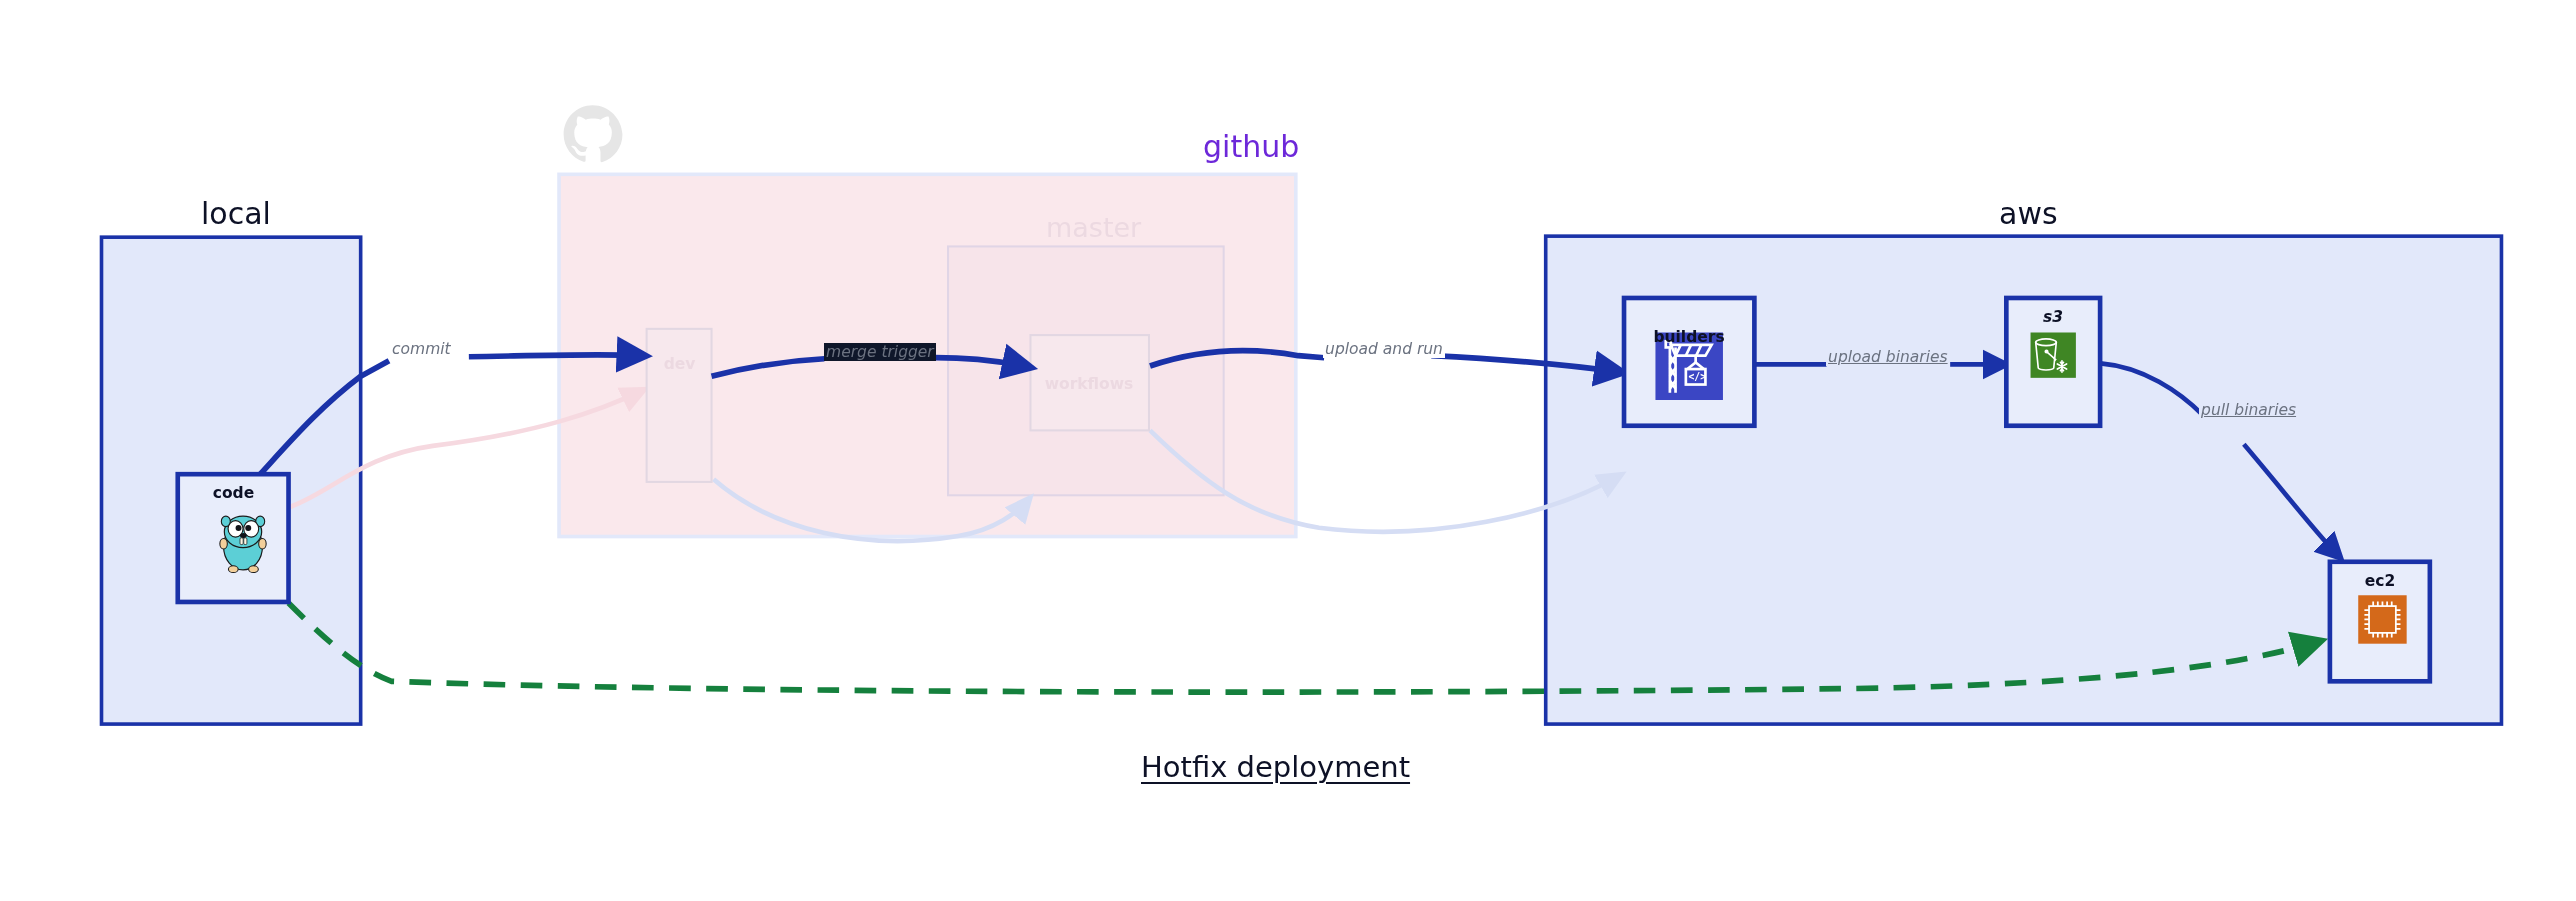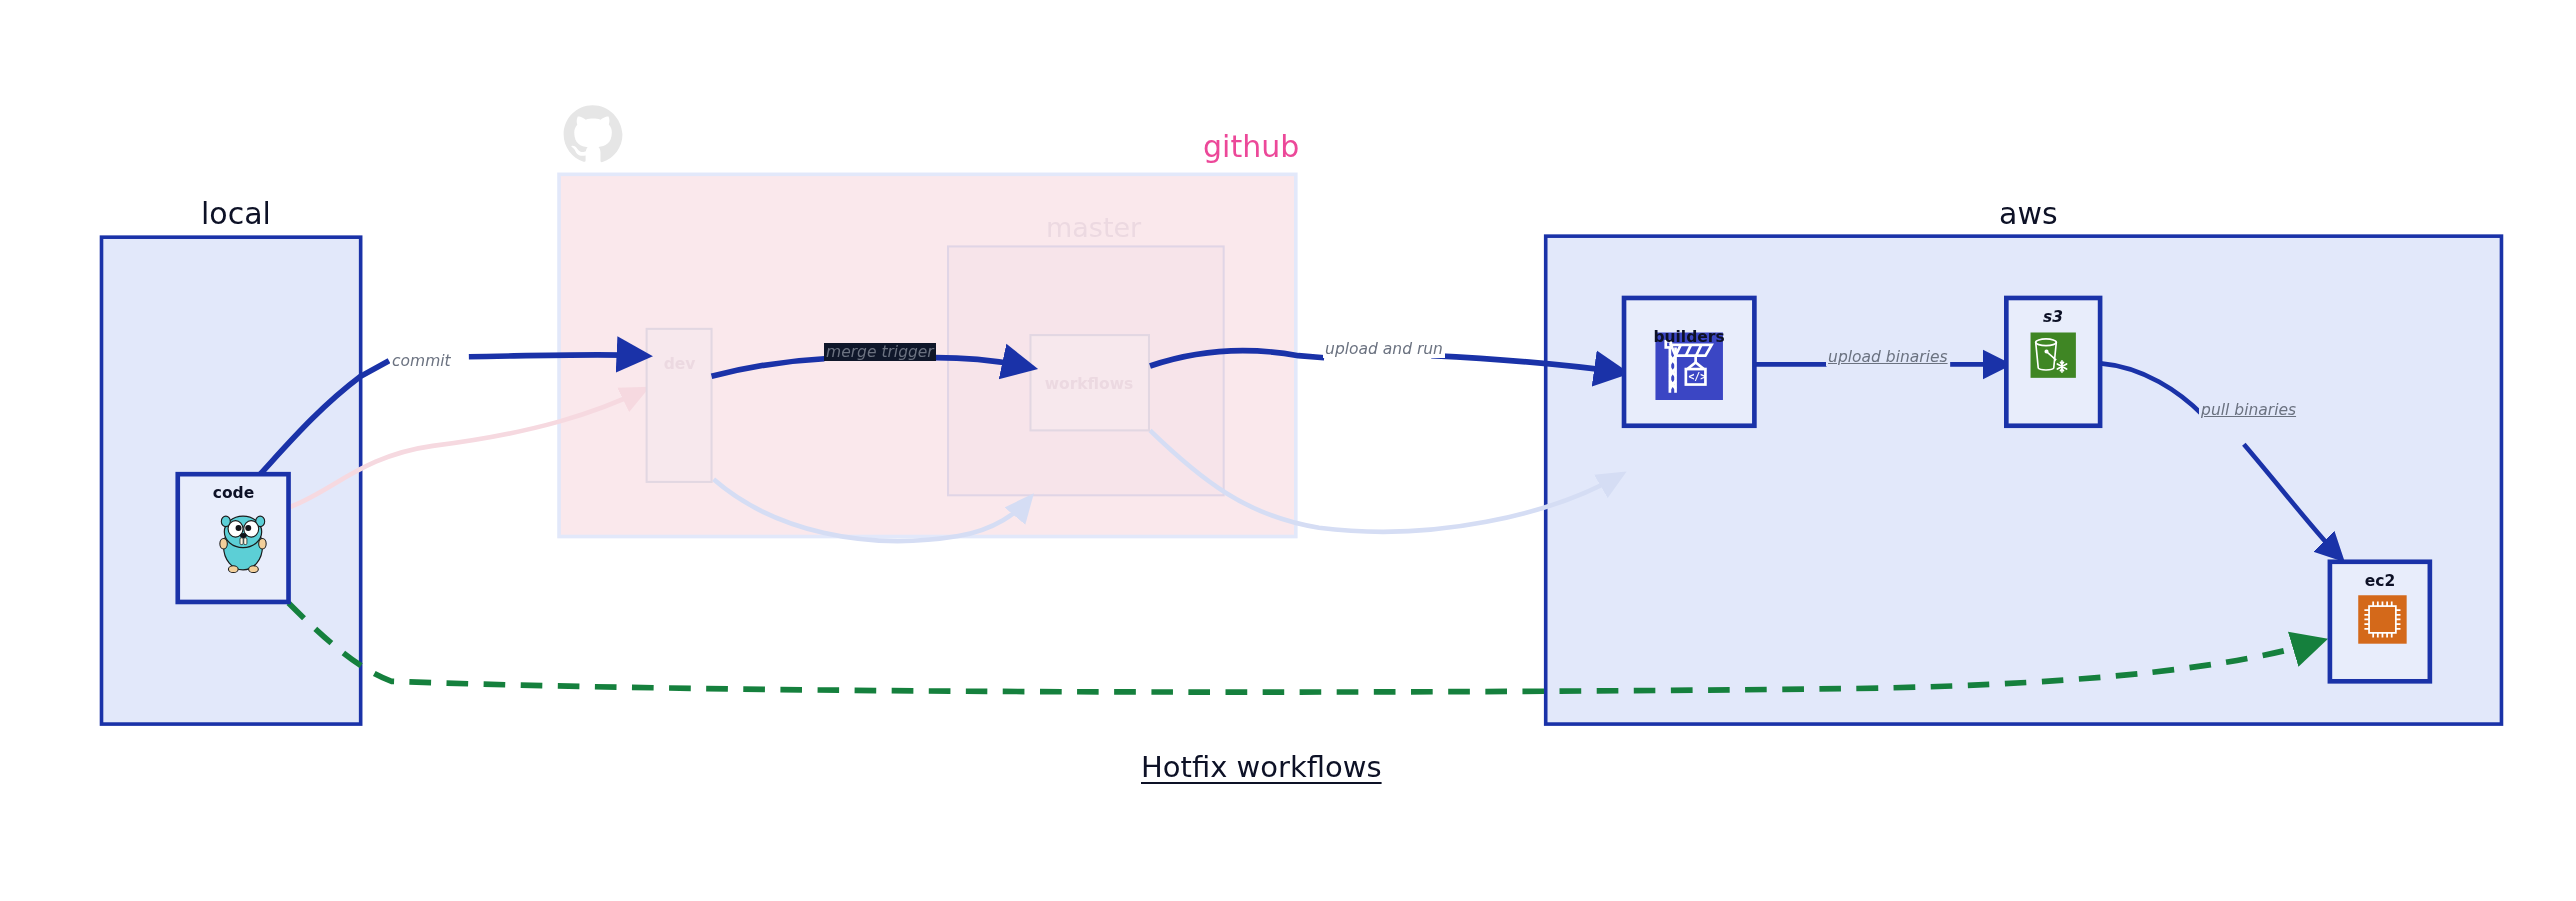--- a/index.html
+++ b/index.html
@@ -1,21 +1,21 @@
 <!DOCTYPE html>
 <html style="font-size:8.2px"><head>
 <meta charset="utf-8">
 <style>
   html,body{margin:0;padding:0;background:#ffffff;}
   body{width:2604px;height:902px;position:relative;overflow:hidden;
        font-family:"DejaVu Sans","Liberation Sans",sans-serif;}
   #stage{position:absolute;left:0;top:0;width:2604px;height:902px;}
   svg.layer{position:absolute;left:0;top:0;width:2604px;height:902px;overflow:visible;}
   .cluster-label{position:absolute;color:#0d1126;font-size:30px;white-space:nowrap;}
-  .cluster-label.faded{color:#ec4899;}
+  .cluster-label.faded{color:#6d28d9;}
   .node-label{position:absolute;font-weight:bold;font-size:15.5px;color:#0d1126;
               white-space:nowrap;text-align:center;}
   .node-label.faded{color:#efdfe4;}
   .edge-label{position:absolute;font-size:15.5px;font-style:italic;color:#6b7280;
               white-space:nowrap;background:#ffffff;padding:0 2.1px;}
   .edge-label.onpink{background:#0f172a;}
   .edge-label.onblue{background:#e2e8fa;}
   .title{position:absolute;font-size:29px;color:#0d1126;white-space:nowrap;
          text-decoration:underline;text-underline-offset:5.2px;text-decoration-thickness:2.1px;}
 </style>
@@ -177,22 +177,22 @@
   <div class="cluster-label faded" style="left:1046px;top:212px;font-size:27px;color:#ecd9e1;">master</div>
   <div class="cluster-label" style="left:1999px;top:196px;">aws</div>
 
   <div class="node-label" style="left:178px;top:484px;width:111px;">code</div>
   <div class="node-label faded" style="left:647px;top:355px;width:65px;color:#ecd9e1;">dev</div>
   <div class="node-label faded" style="left:1030px;top:375px;width:118px;color:#ecd9e1;">workflows</div>
   <div class="node-label" style="left:1624px;top:328px;width:130px;">builders</div>
   <div class="node-label" style="left:2006px;top:308px;width:94px;font-style:italic;">s3</div>
   <div class="node-label" style="left:2330px;top:572px;width:100px;">ec2</div>
 
-  <div class="edge-label" style="left:390px;top:340px;margin-top:12px;">commit</div>
+  <div class="edge-label" style="left:390px;top:340px;">commit</div>
   <div class="edge-label onpink" style="left:824px;top:343px;">merge trigger</div>
   <div class="edge-label" style="left:1323px;top:340px;">upload and run</div>
   <div class="edge-label onblue" style="left:1826px;top:348px;text-decoration:underline;">upload binaries</div>
   <div class="edge-label onblue" style="left:2199px;top:401px;text-decoration:underline;">pull binaries</div>
 
-  <div class="title" style="left:1141px;top:750px;">Hotfix workflows</div>
+  <div class="title" style="left:1141px;top:750px;">Hotfix deployment</div>
 
 </div>
 
 
 </body></html>

